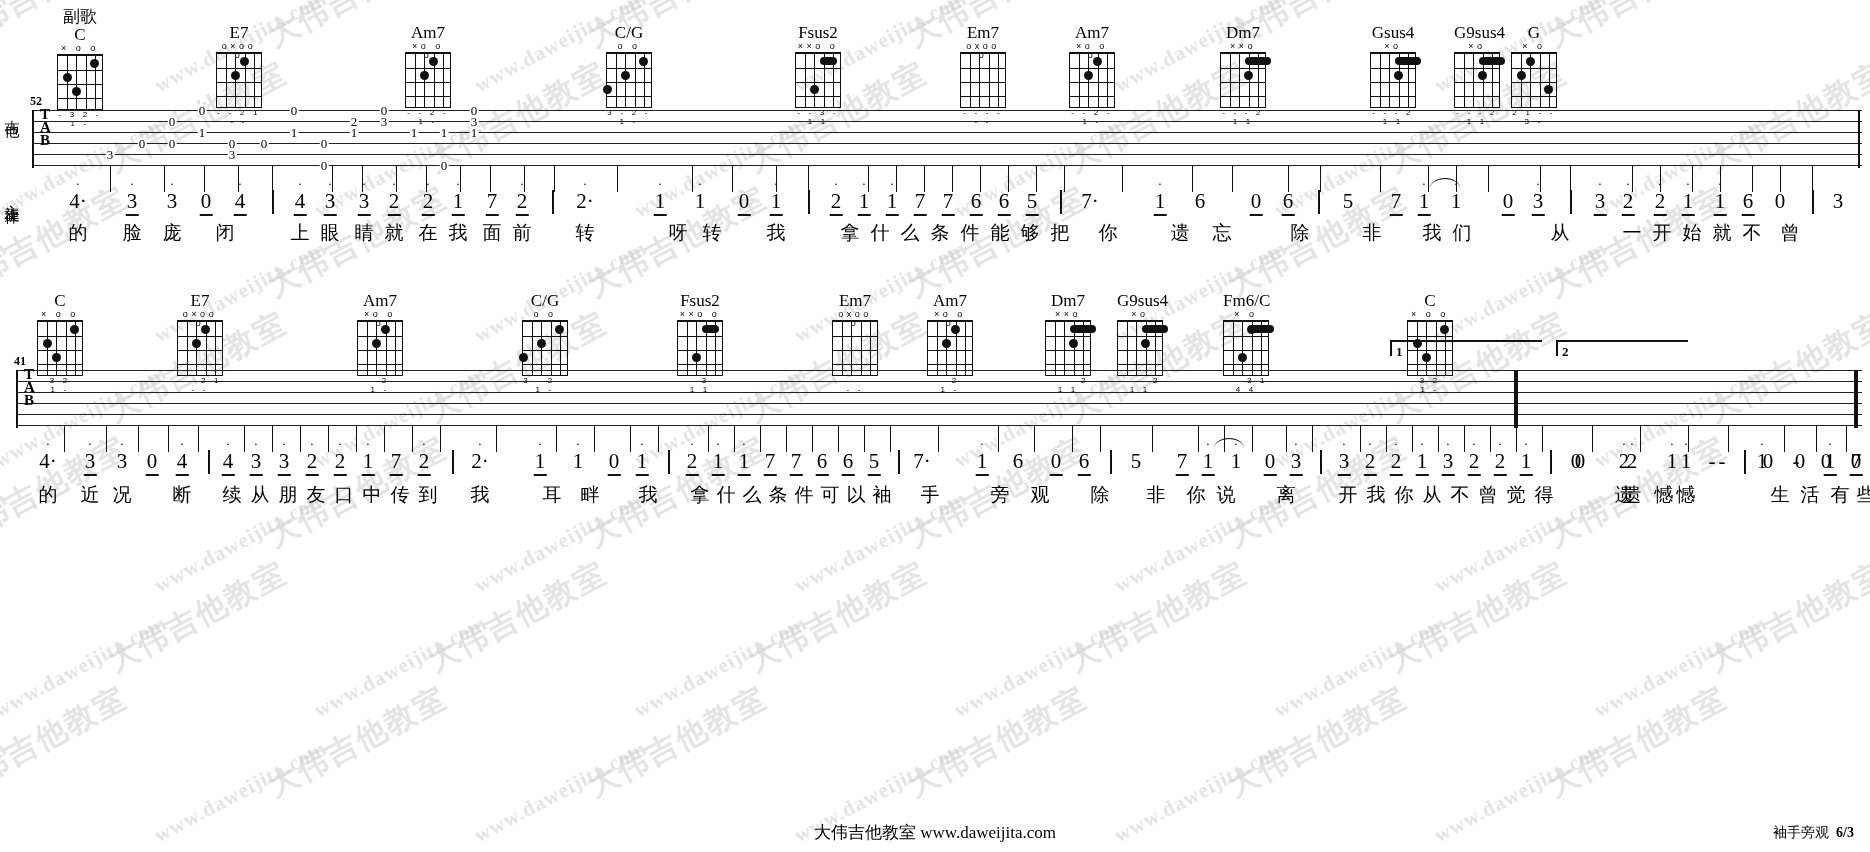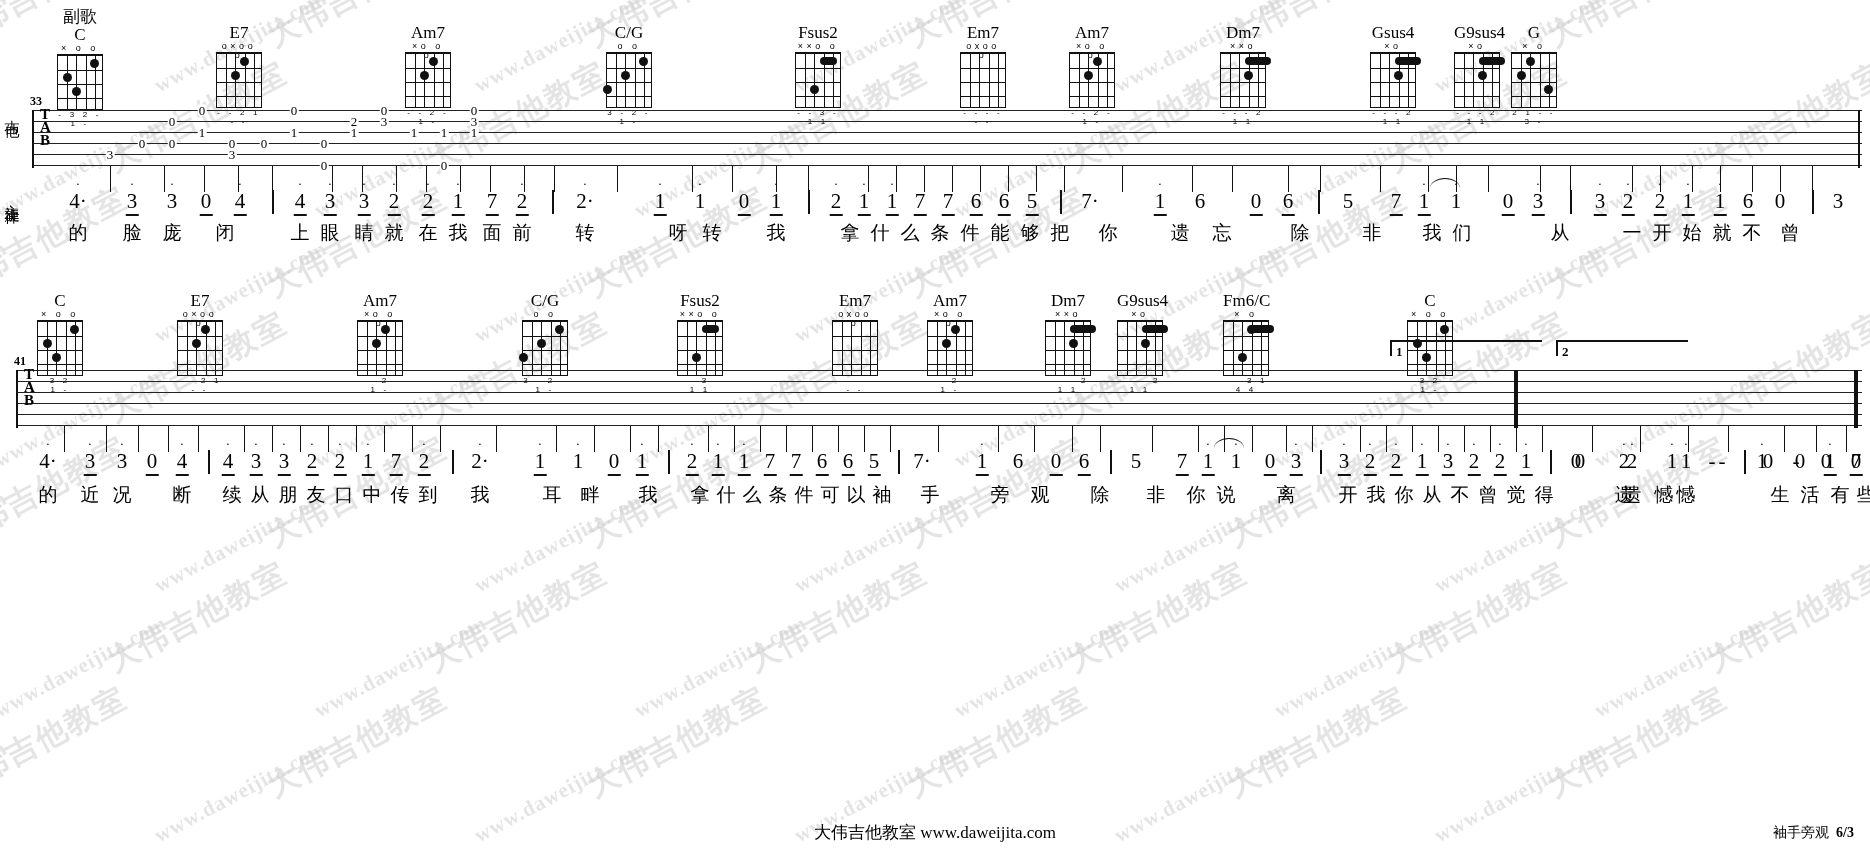--- a/index.html
+++ b/index.html
@@ -372,21 +372,21 @@
           <u style="top:44px;"></u>
           <u style="top:55px;"></u>
       </div>
       <div class="tabletters">
         <div>T</div>
         <div>A</div>
         <div>B</div>
       </div>
       <div class="bl" style="left:0;"></div>
       <div class="bl" style="left:1826px;"></div>
-      <div class="measureno" style="left:-2px;top:-16px;">33</div>
+      <div class="measureno" style="left:-2px;top:-16px;">52</div>
     <div class="tnum" style="left: 78px; top: 44px;">3</div>
         <div class="tnum" style="left: 110px; top: 33px;">0</div>
         <div class="tnum" style="left: 140px; top: 11px;">0</div>
         <div class="tnum" style="left: 140px; top: 33px;">0</div>
         <div class="tnum" style="left: 170px; top: 0px;">0</div>
         <div class="tnum" style="left: 170px; top: 22px;">1</div>
         <div class="tnum" style="left: 200px; top: 44px;">3</div>
         <div class="tnum" style="left: 200px; top: 33px;">0</div>
         <div class="tnum" style="left: 232px; top: 33px;">0</div>
         <div class="tnum" style="left: 262px; top: 0px;">0</div>

